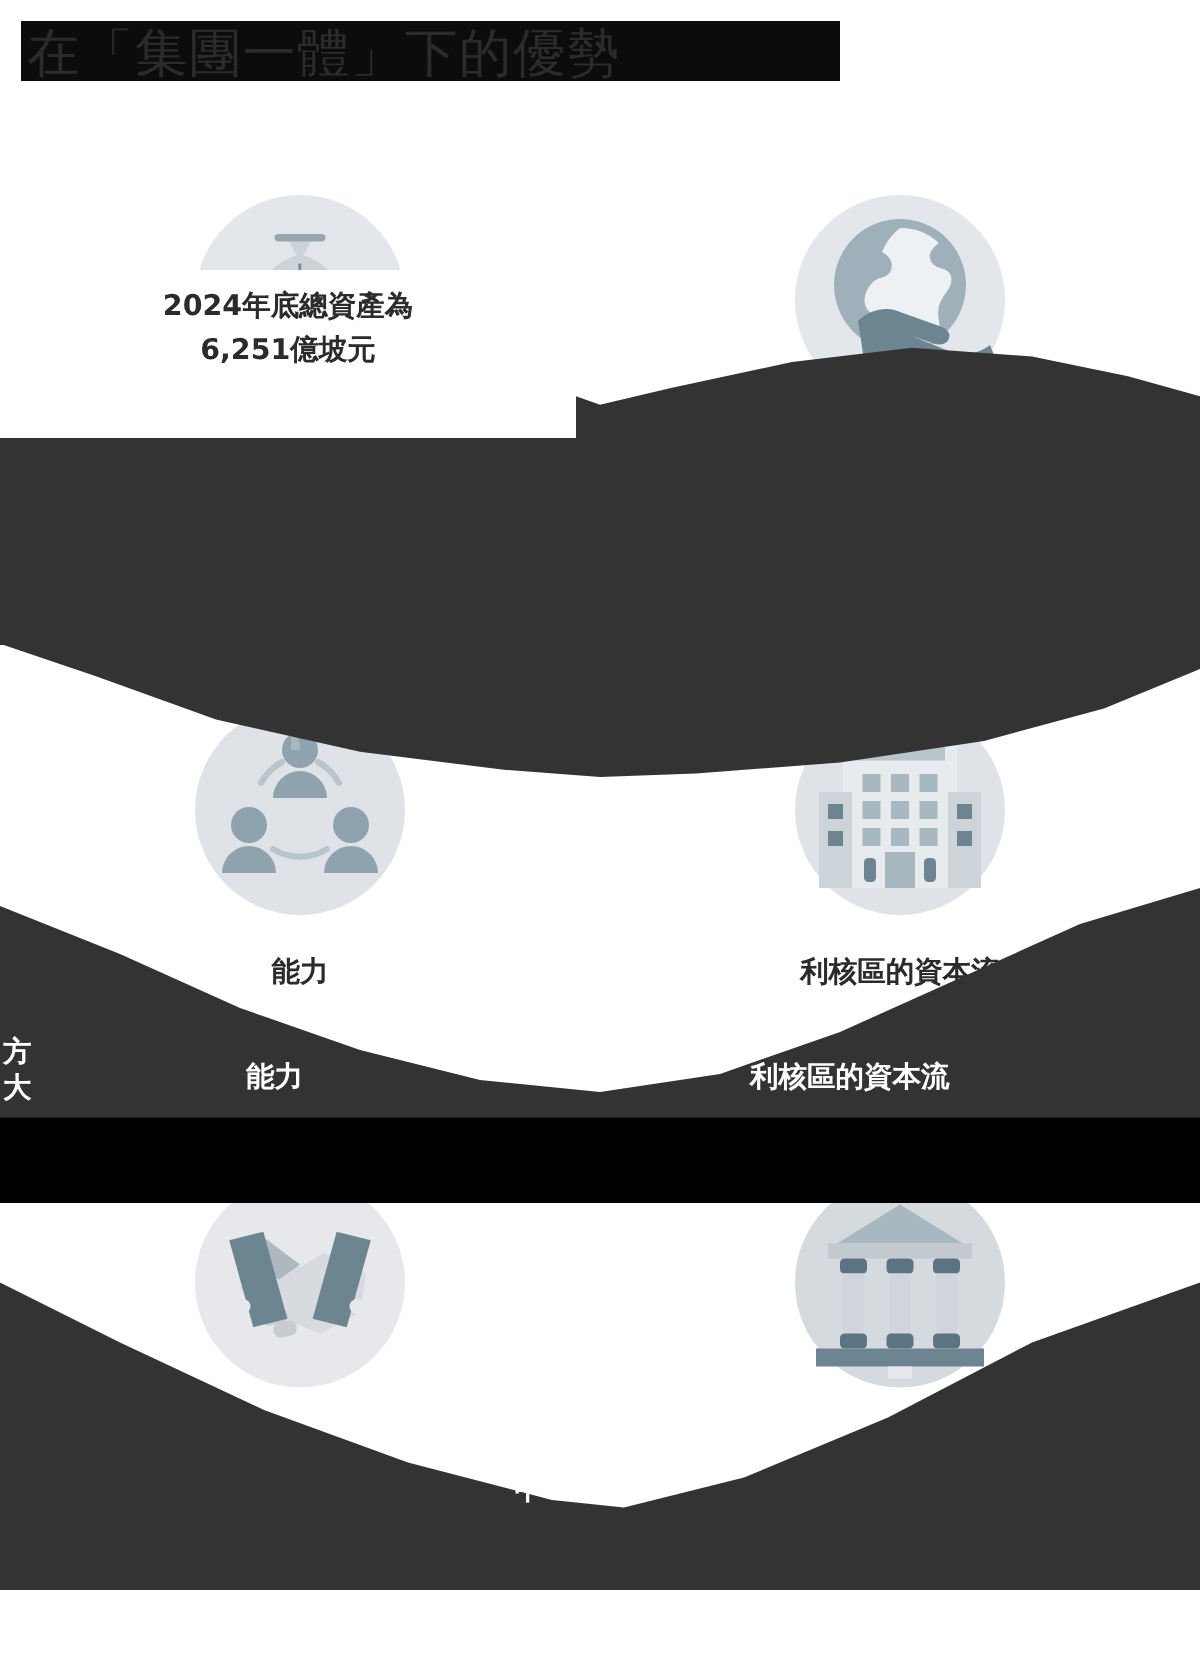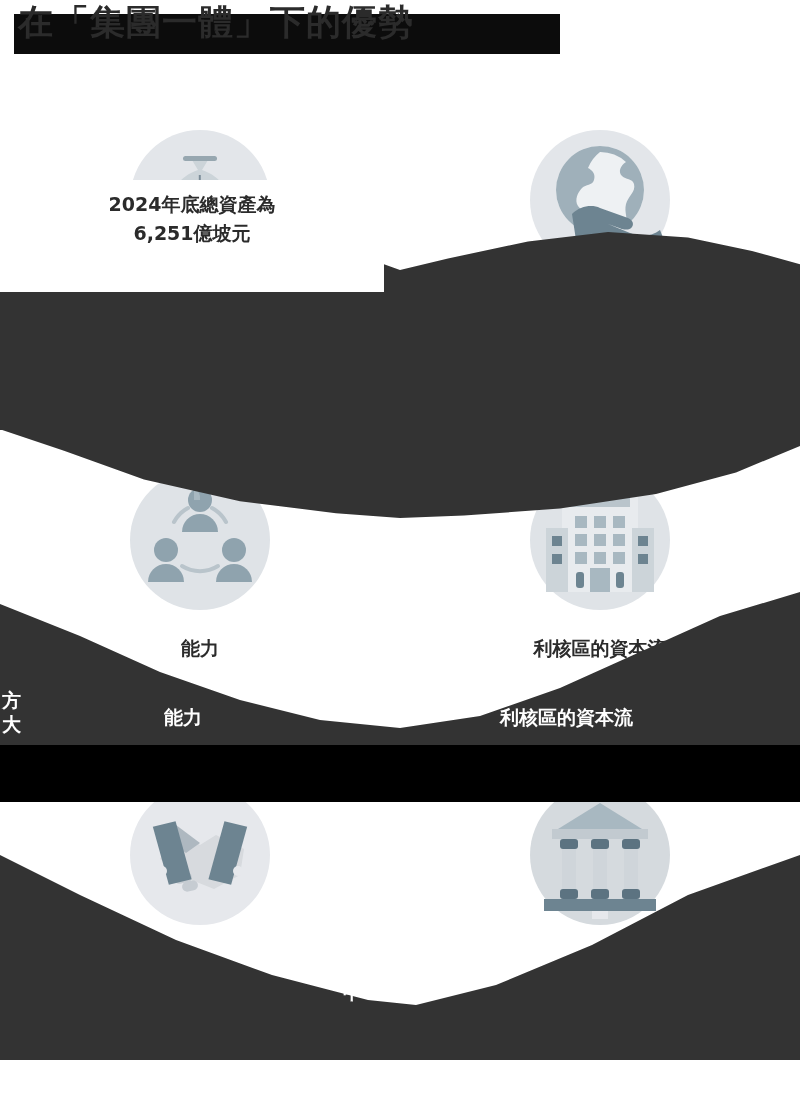--- a/index.html
+++ b/index.html
@@ -10,23 +10,23 @@
     position:relative;overflow:hidden;
   }
   .stage{position:absolute;inset:0;}
 
   
   .title-band{
     position:absolute;left:14px;top:14px;width:546px;height:40px;
     background:#0c0c0c;
   }
   .title-text{
-    position:absolute;left:18px;top:2px;
+    position:absolute;left:18px;top:16px;
     font-size:35px;line-height:40px;letter-spacing:1px;
-    color:#2b2b2b;white-space:nowrap;font-weight:bold;
+    color:#2b2b2b;white-space:nowrap;
   }
 
   
   .grid{position:absolute;left:0;top:110px;width:800px;height:994px;}
   .card{position:absolute;width:400px;height:340px;}
   .c0{left:0;top:0;}      .c1{left:400px;top:0;}
   .c2{left:0;top:340px;}  .c3{left:400px;top:340px;}
   .c4{left:0;top:655px;}  .c5{left:400px;top:655px;}
 
   .icon-wrap{

